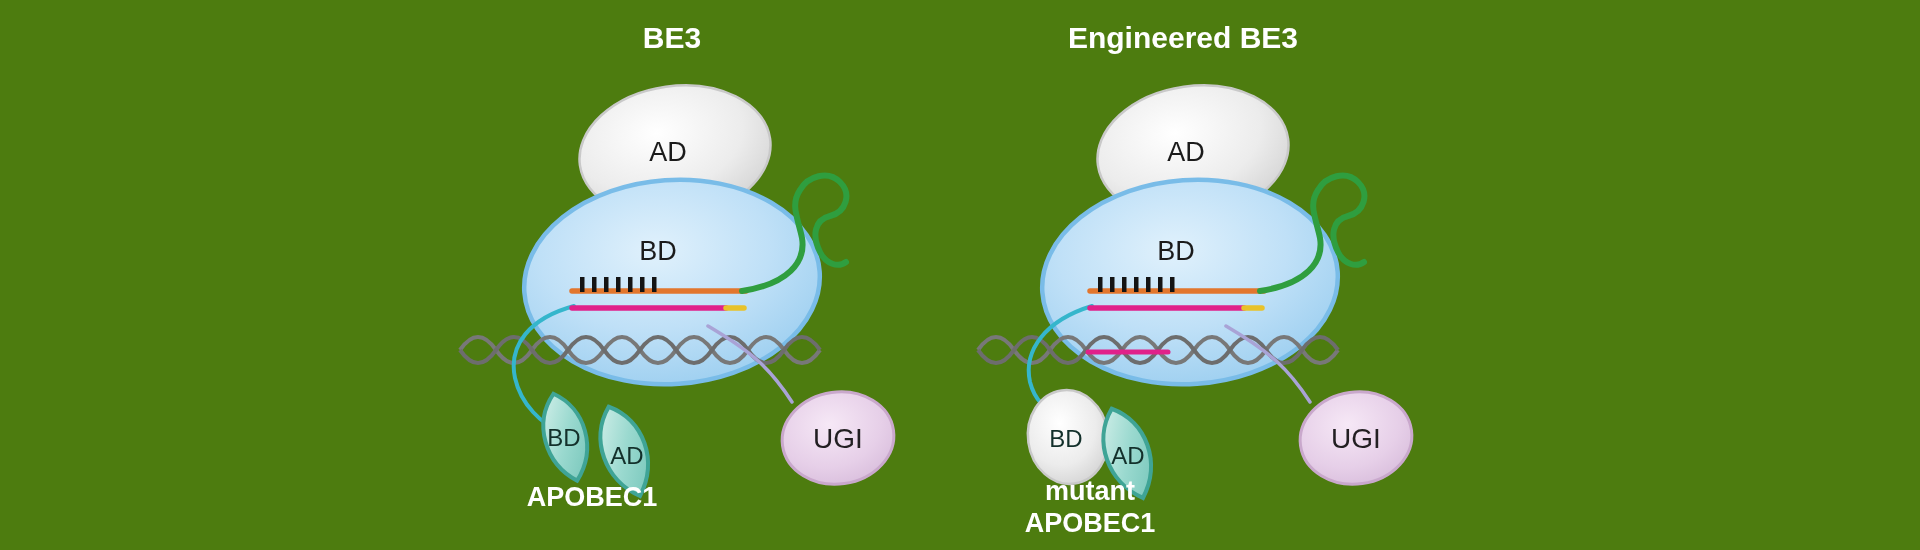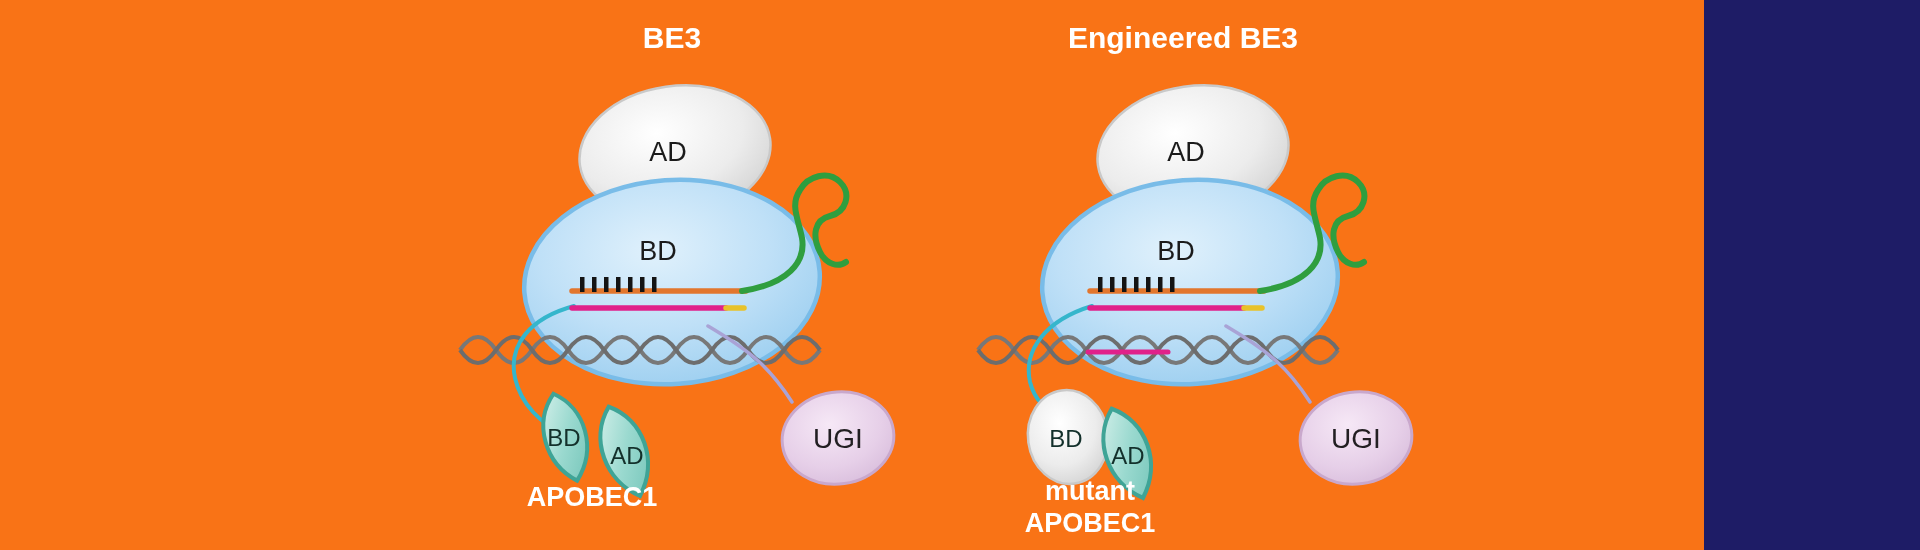--- a/index.html
+++ b/index.html
@@ -1,19 +1,19 @@
 <!DOCTYPE html>
 <html><head>
 <meta charset="utf-8">
 <style>
   html,body{margin:0;padding:0;background:#1e1c66;}
   .canvas{
     position:relative;
-    width:1704px;height:550px;
-    background:#f97316;
+    width:1920px;height:550px;
+    background:#4d7c0f;
     overflow:hidden;
     font-family:"Liberation Sans","DejaVu Sans",sans-serif;
   }
   svg text{
     font-family:"Liberation Sans","DejaVu Sans",sans-serif;
     text-anchor:middle;
   }
   .title-label{font-size:30px;font-weight:bold;fill:#ffffff;}
   .domain-label{font-size:27px;fill:#1b1b1b;}
   .leaf-label{font-size:24px;fill:#13302b;}

